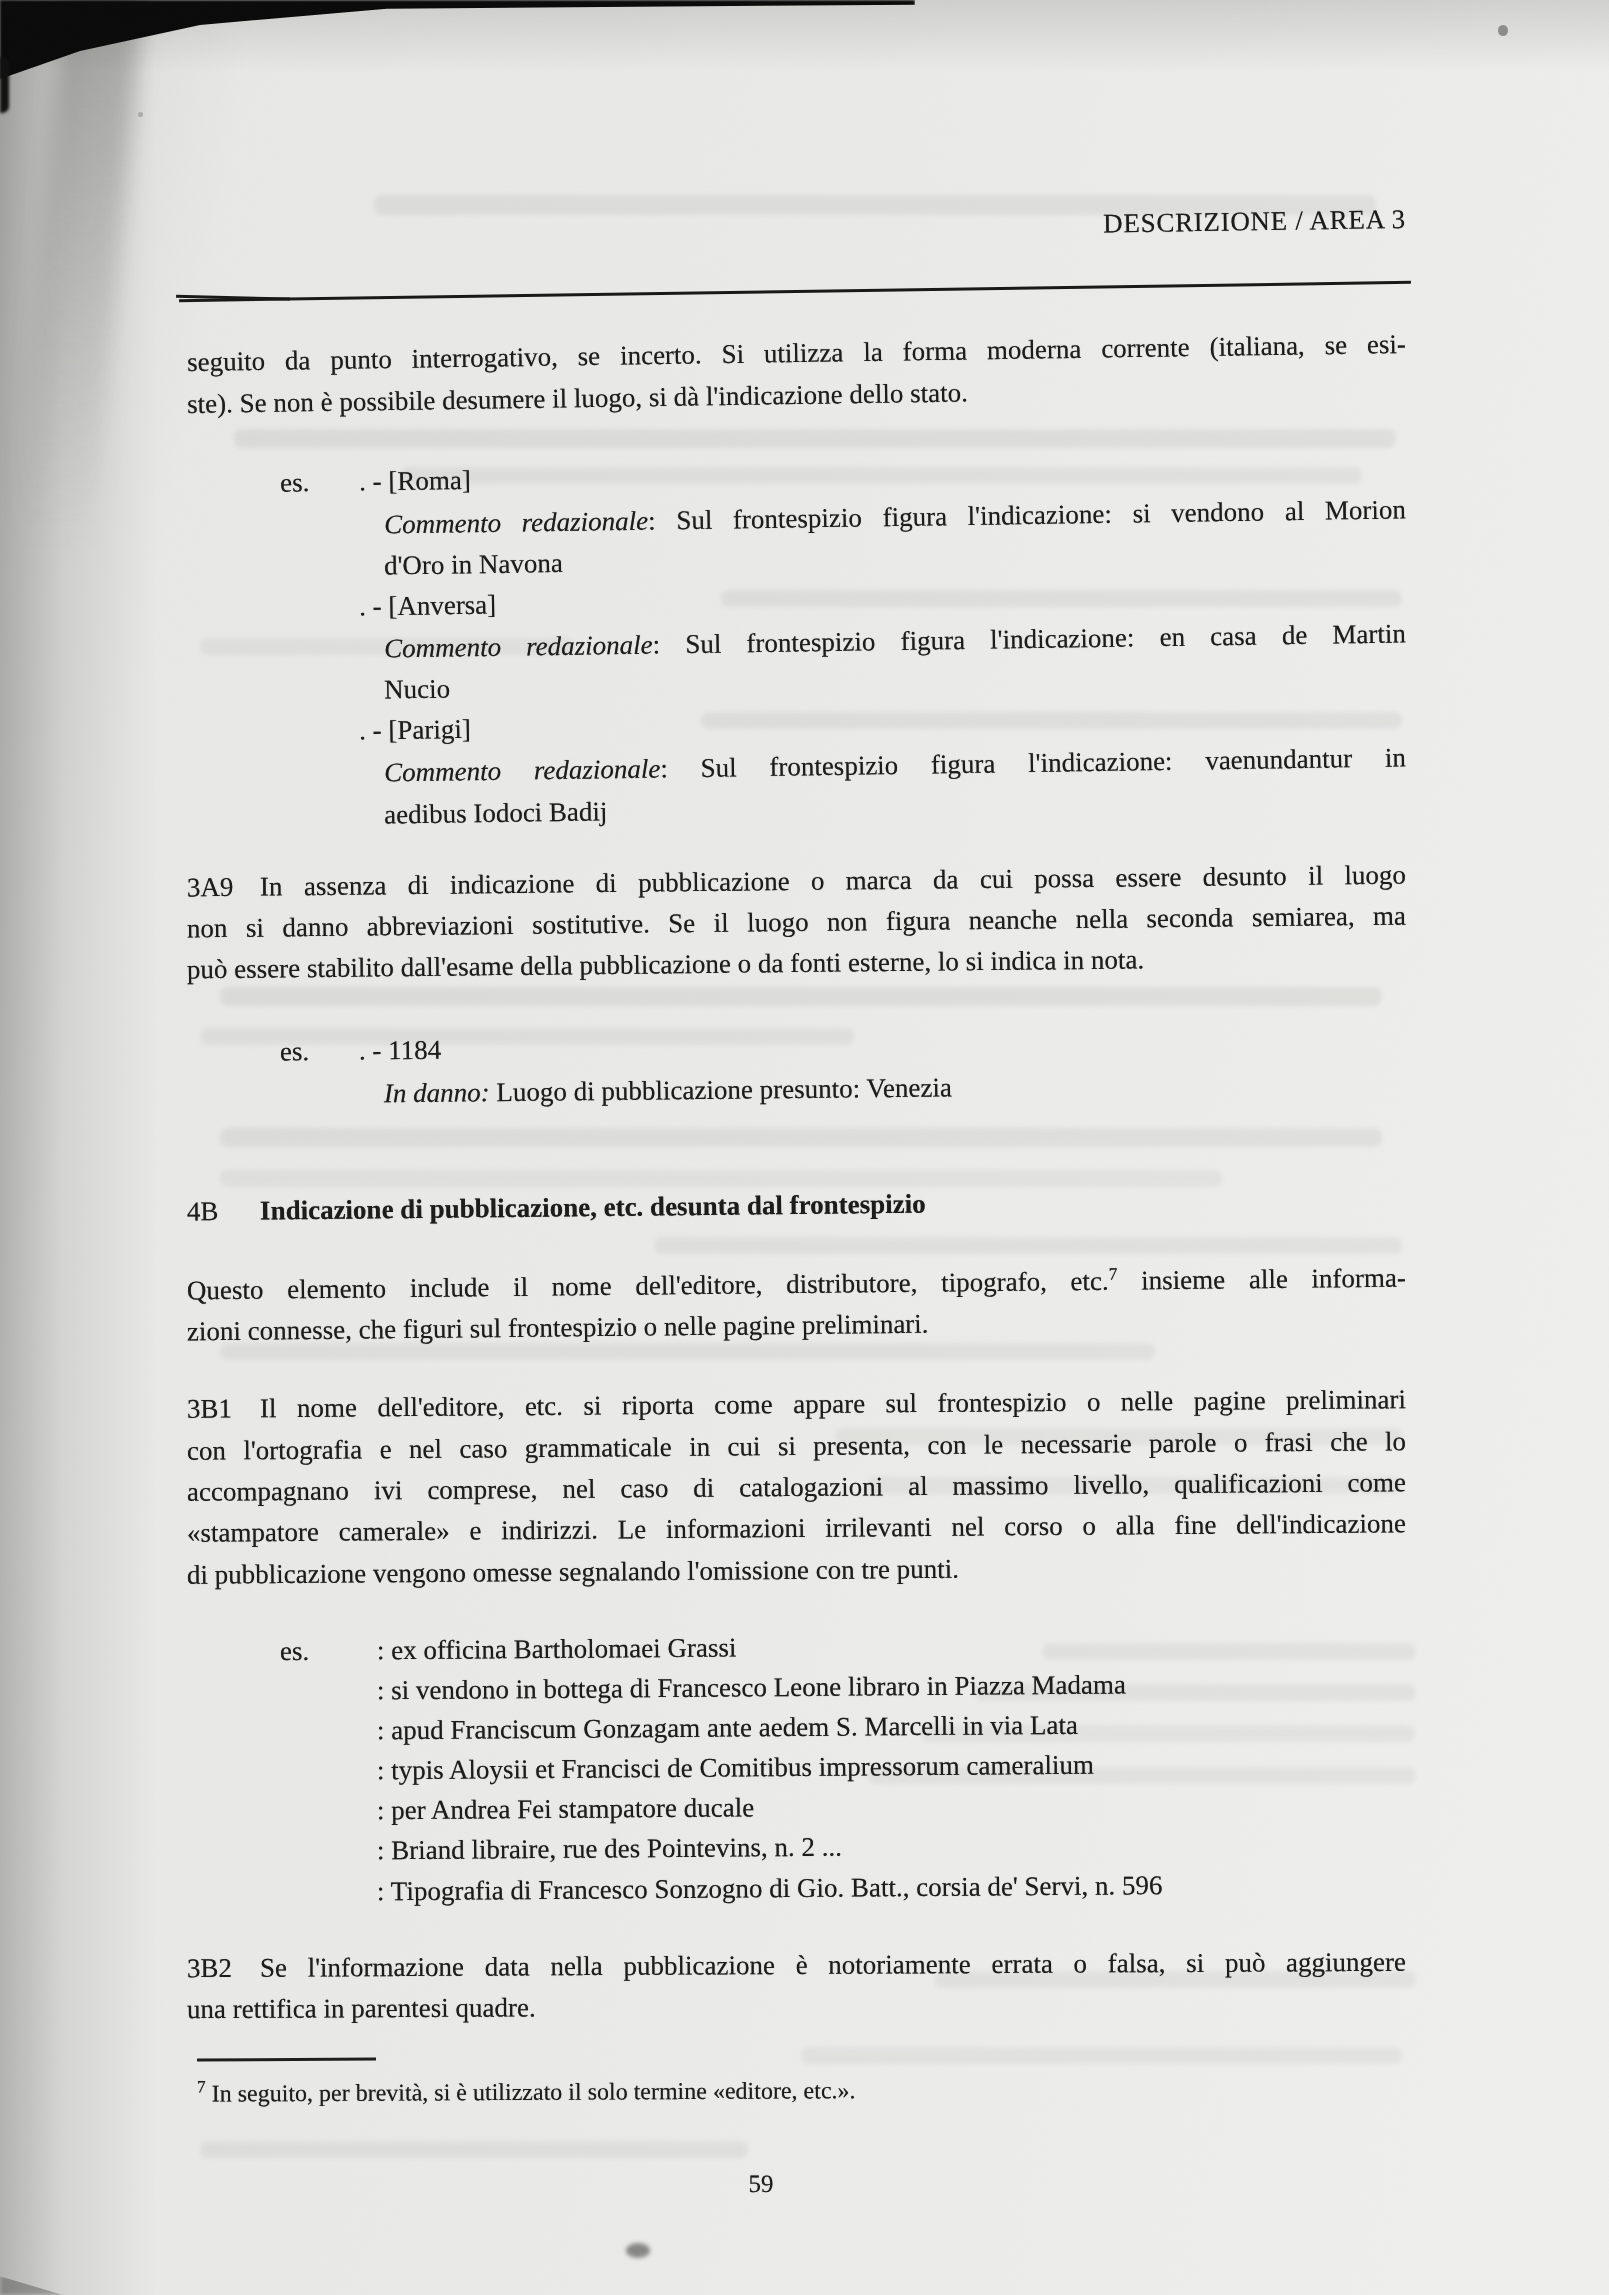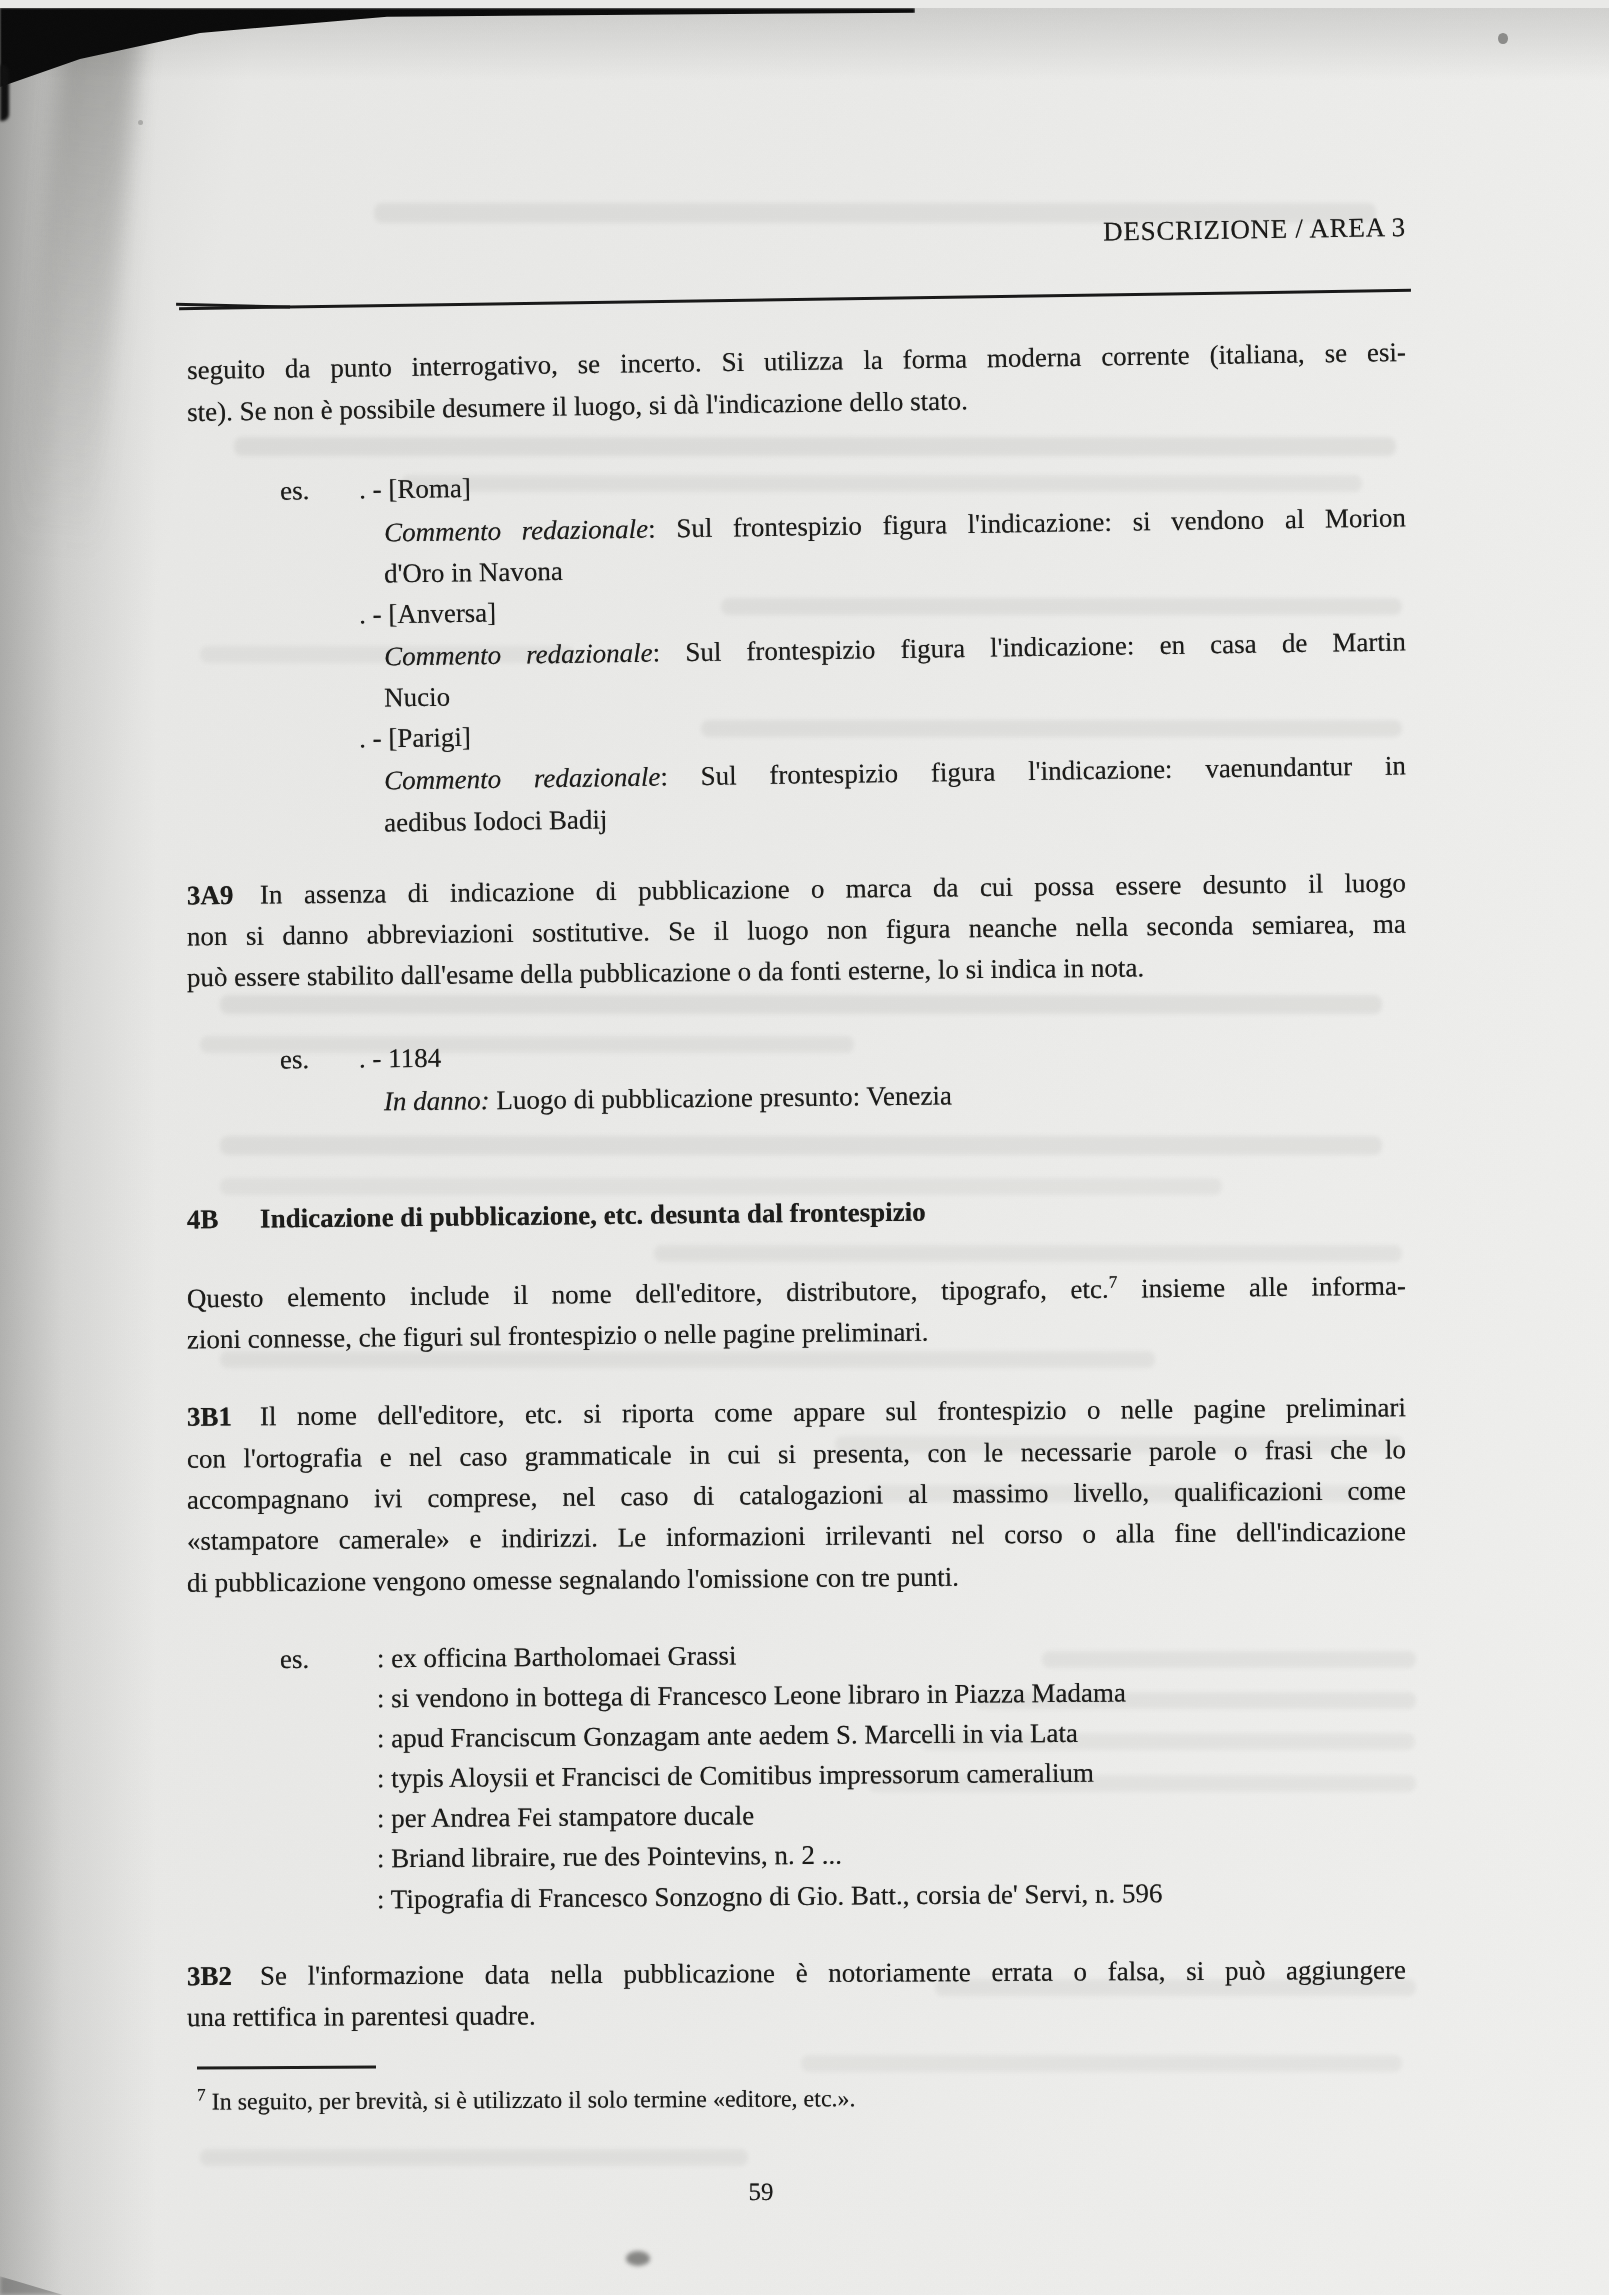--- a/index.html
+++ b/index.html
@@ -3,21 +3,20 @@
 <meta charset="utf-8">
 <style>
   html,body{margin:0;padding:0;}
   body{
     width:1609px;height:2295px;overflow:hidden;
     background:#e9e9e7;
     font-family:"Liberation Serif","DejaVu Serif",serif;
   }
   .page{position:absolute;inset:0;overflow:hidden;
     background:linear-gradient(100deg,#c9c9c7 0%,#dddddb 5%,#e8e8e6 13%,#eaeae8 45%,#ededeb 75%,#efefed 100%);
-    margin-top:8px;
   }
   .tshadow{position:absolute;top:0;left:0;right:0;height:73px;
     background:linear-gradient(to bottom,rgba(60,60,58,.16),rgba(60,60,58,0));}
   .lshadow{position:absolute;top:0;bottom:0;left:0;width:157px;
     background:linear-gradient(to right,rgba(40,40,38,.28),rgba(40,40,38,.10) 40%,rgba(40,40,38,0));}
   .diag{position:absolute;top:-40px;left:37px;width:80px;height:668px;
     background:linear-gradient(to bottom,rgba(70,70,66,.38),rgba(70,70,66,0) 88%);
     transform:rotate(5deg);filter:blur(10.7px);}
   .wedge{position:absolute;top:0;left:0;width:915px;height:87px;background:#0a0a0a;
     clip-path:polygon(0 0,915px 0,915px 4.7px,387px 8.7px,200px 25px,80px 51px,0 79px);
@@ -44,21 +43,21 @@
   .nw{white-space:nowrap;}
   .header{top:208px;text-align:right;font-size:27px;letter-spacing:0.7px;}
   .hrule{position:absolute;left:-8px;top:290px;width:1232px;height:2.7px;background:#181818;}
   .hrule::before{content:'';position:absolute;left:-2.7px;top:0;width:114px;height:2.7px;background:#181818;
     transform-origin:right center;transform:rotate(2.2deg);}
   .eslab{position:absolute;left:93px;white-space:nowrap;text-align:right;}
   .esitem{position:absolute;left:172px;white-space:nowrap;}
   .ind2{left:197px;width:1022px;}
   .ind3{position:absolute;left:190px;white-space:nowrap;}
   .it{font-style:italic;}
-  .num{font-weight:bold;display:inline-block;width:73px;}
+  .num{font-weight:normal;display:inline-block;width:73px;}
   .headline{font-weight:bold;font-size:27px;}
   .sup{font-size:17.4px;vertical-align:super;line-height:0;}
   .fnrule{position:absolute;left:10px;top:2058px;width:179px;height:2.7px;background:#1d1d1b;}
   .fn{top:2072px;left:10px;width:1002px;font-size:24px;line-height:39px;}
   .pgnum{top:2163px;left:0;width:1148px;text-align:center;font-size:25px;}
   .noise{position:absolute;inset:0;opacity:.5;pointer-events:none;}
 </style>
 </head>
 <body>
 

